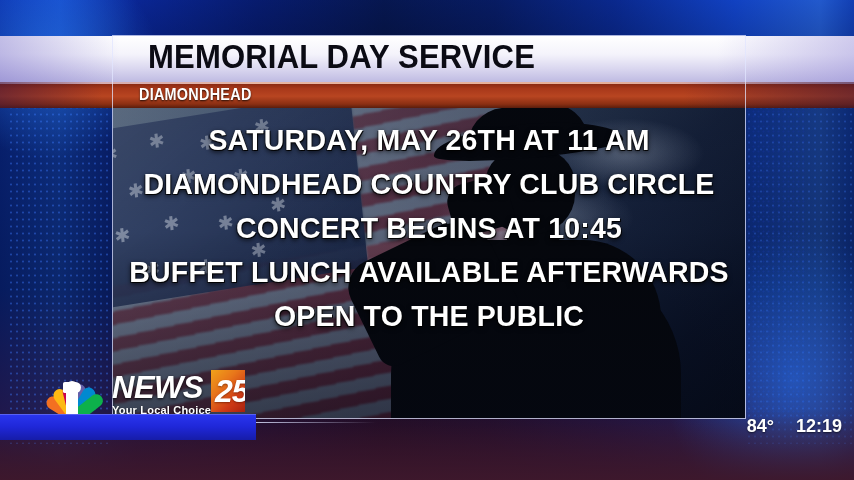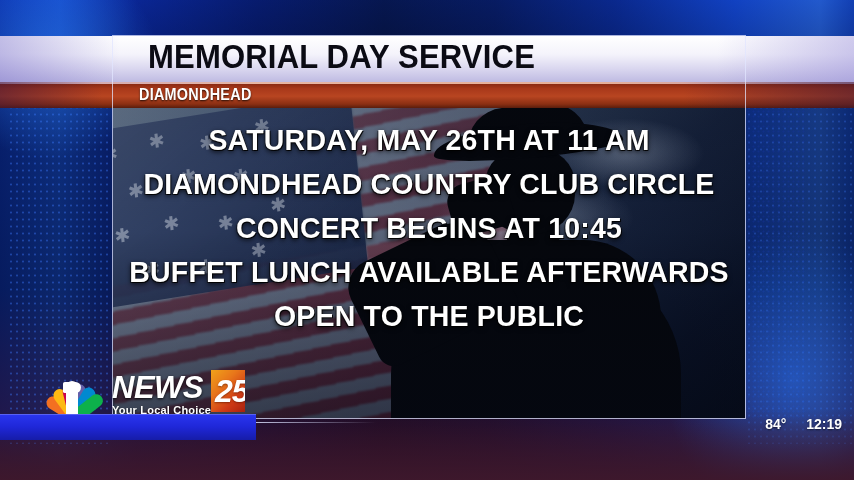--- a/index.html
+++ b/index.html
@@ -150,21 +150,21 @@
     line-height:38px;letter-spacing:-1px;
     text-shadow:0 1px 2px rgba(90,20,0,.6);}
 
   
   .wxbar{position:absolute;left:0px;top:414px;width:256px;height:26px;
     background:linear-gradient(180deg,#2a36f0 0%, #1f27d8 50%, #161ca8 100%);
     box-shadow:inset 0 1px 0 rgba(255,255,255,.22);}
   .wxline{position:absolute;left:256px;top:422px;width:120px;height:1px;
     background:linear-gradient(90deg, rgba(220,225,255,.85), rgba(220,225,255,0));}
   .wxtext{position:absolute;right:12px;top:416px;
-    font-size:14px;font-weight:bold;color:#ffffff;white-space:nowrap;
+    font-size:18px;font-weight:bold;color:#ffffff;white-space:nowrap;
     text-shadow:0 1px 2px rgba(0,0,0,.6);}
   .wxtext .gap{display:inline-block;width:12px;}
 </style>
 </head>
 <body>
 
 <div id="stage">
 
   <div class="bg-base"></div>
   <div class="bg-vert"></div>

